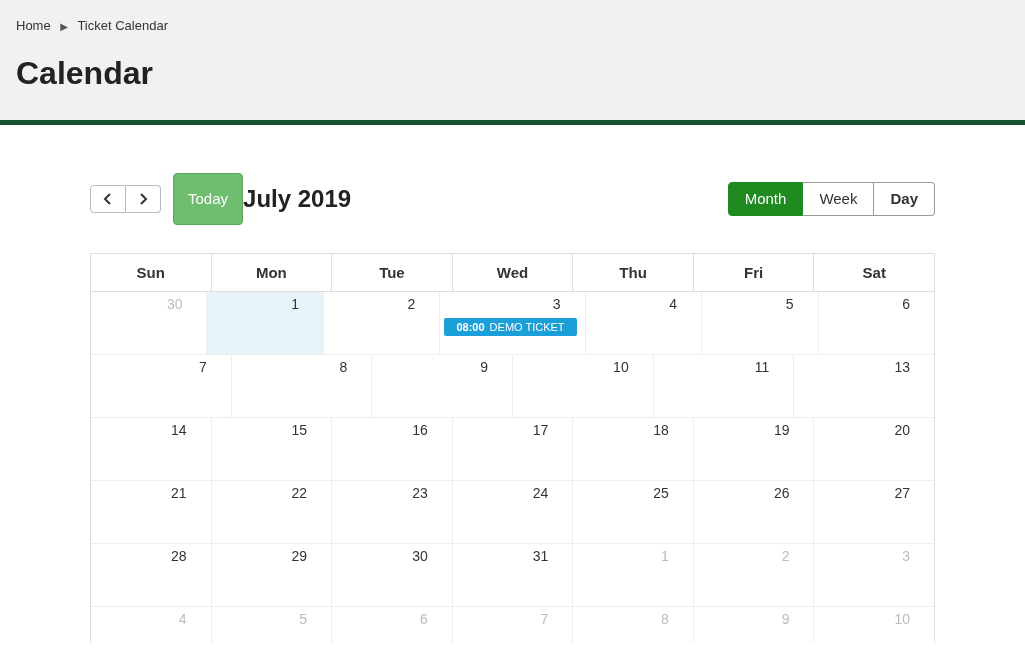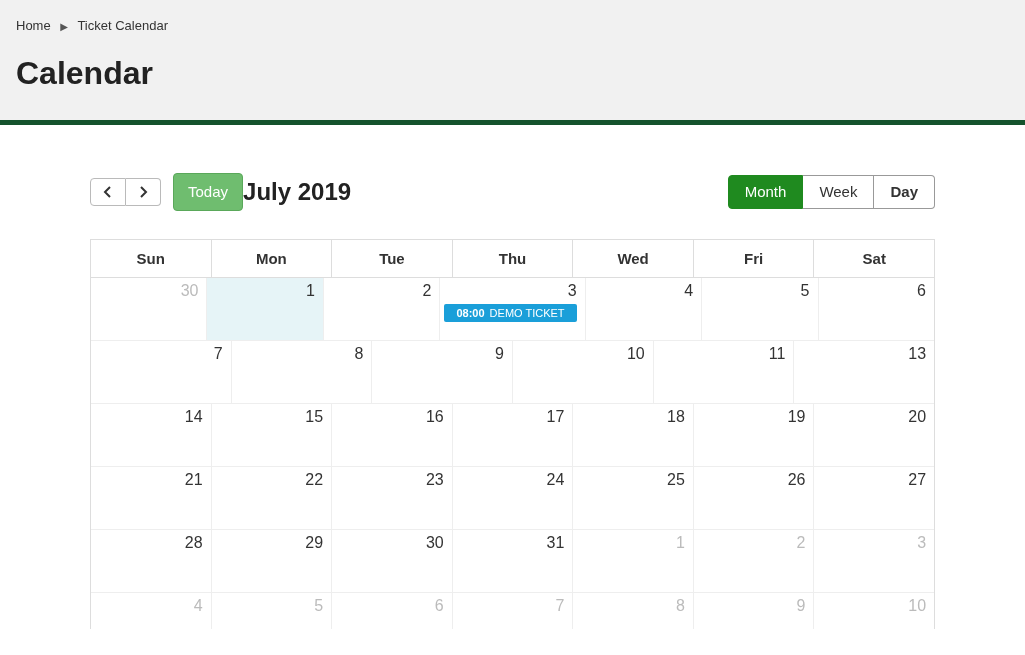--- a/index.html
+++ b/index.html
@@ -61,21 +61,21 @@
     line-height: 1.2;
   }
   .btn-group .btn + .btn { border-left: none; }
   .btn-group .btn:first-child { border-radius: 4px 0 0 4px; }
   .btn-group .btn:last-child { border-radius: 0 4px 4px 0; font-weight: bold; }
   .btn-today {
     background: #6fbd6f;
     border-color: #5aa85a;
     color: #fff;
     border-radius: 4px;
-    padding: 9px 14px;
+    padding: 16px 14px;
     font-size: 15px;
   }
   .btn-view {
     background: #fff;
     border: 1px solid #999;
     color: #333;
     padding: 7px 16px;
     font-size: 15px;
   }
   .btn-view.active {
@@ -124,22 +124,22 @@
     border-right: 1px solid #eee;
     border-bottom: 1px solid #eee;
     position: relative;
     padding: 4px 8px 4px 4px;
     min-height: 63px;
   }
   .day-cell:last-child { border-right: none; }
   .day-num {
     position: absolute;
     top: 4px;
-    right: 8px;
-    font-size: 16px;
+    right: 24px;
+    font-size: 14px;
     color: #333;
   }
   .day-cell.other-month .day-num { color: #bbb; }
   .day-cell.today { background: #e6f4f7; }
   .event {
     margin-top: 22px;
     background: #1a9fd9;
     color: #fff;
     font-size: 11px;
     padding: 3px 12px;
@@ -193,22 +193,22 @@
       <button class="btn btn-view">Week</button>
       <button class="btn btn-view">Day</button>
     </div>
   </div>
 
   <div class="calendar-grid-wrap">
     <div class="day-header-row" id="day-header-row">
         <div class="day-header">Sun</div>
         <div class="day-header">Mon</div>
         <div class="day-header">Tue</div>
+        <div class="day-header">Wed</div>
         <div class="day-header">Thu</div>
-        <div class="day-header">Wed</div>
         <div class="day-header">Fri</div>
         <div class="day-header">Sat</div>
       </div>
     <div class="weeks-scroll" id="weeks-scroll">
         <div class="week-row">
           <div class="day-cell other-month">
             <div class="day-num">30</div>
           </div>
           <div class="day-cell today">
             <div class="day-num">1</div>

